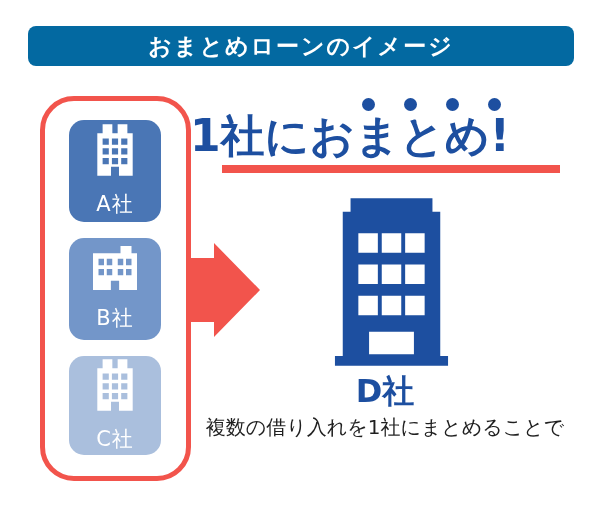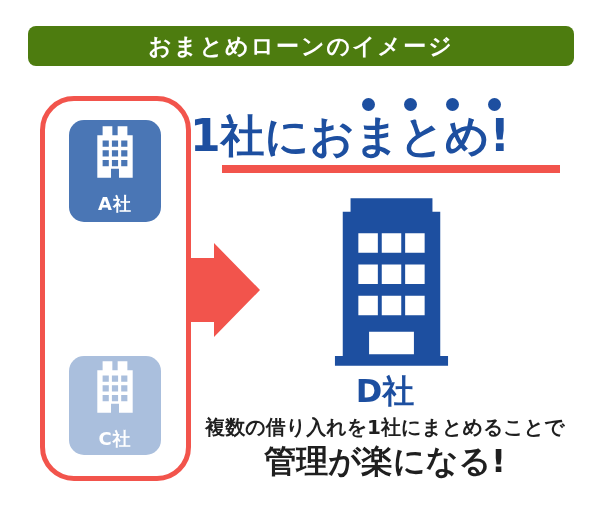--- a/index.html
+++ b/index.html
@@ -1,47 +1,47 @@
 <!DOCTYPE html>
 <html><head>
 <meta charset="utf-8">
 <style>
   html,body{margin:0;padding:0;background:#fff;}
   body{font-family:"DejaVu Sans","Liberation Sans",sans-serif;}
   .stage{position:relative;width:600px;height:510px;background:#fff;overflow:hidden;}
 
   
   .banner{position:absolute;left:28px;top:26px;width:546px;height:40px;
-    background:#4d7c0f;border-radius:8px;display:flex;align-items:center;justify-content:center;}
+    background:#0369a1;border-radius:8px;display:flex;align-items:center;justify-content:center;}
   .banner-title{color:#fff;font-size:23px;font-weight:800;letter-spacing:2px;}
 
   
   .group-box{position:absolute;left:40px;top:96px;width:151px;height:385px;
     border:5px solid #f2544c;border-radius:34px;box-sizing:border-box;background:#fff;}
   .company-card{position:absolute;left:69px;width:92px;border-radius:15px;
     display:flex;flex-direction:column;align-items:center;justify-content:center;}
   .card-a{top:120px;height:102px;}
   .card-b{top:238px;height:102px;}
   .card-c{top:356px;height:99px;}
-  .company-card .label{color:#fff;font-size:18px;font-weight:700;margin-top:10px;letter-spacing:1px;}
+  .company-card .label{color:#fff;font-size:21px;font-weight:400;margin-top:10px;letter-spacing:1px;}
 
   
   .arrow{position:absolute;left:188px;top:243px;width:72px;height:94px;z-index:3;}
 
   
   .dots{position:absolute;left:362px;top:98px;display:flex;gap:29px;}
   .dot{width:13px;height:13px;border-radius:50%;background:#1d4fa0;}
   .headline{position:absolute;left:190px;top:112px;width:390px;text-align:left;
     color:#1d4fa0;font-size:44px;font-weight:800;line-height:1.1;white-space:nowrap;}
   .underline{position:absolute;left:222px;top:165px;width:338px;height:8px;background:#f2544c;}
   .d-building{position:absolute;left:333px;top:198px;}
   .d-label{position:absolute;left:190px;top:370px;width:390px;text-align:center;
     color:#1d4fa0;font-size:32px;font-weight:800;}
   .caption1{position:absolute;left:190px;top:414px;width:390px;text-align:center;
-    color:#1f1f1f;font-size:20px;font-weight:700;white-space:nowrap;}
+    color:#1f1f1f;font-size:20px;font-weight:400;white-space:nowrap;}
   .caption2{position:absolute;left:190px;top:440px;width:390px;text-align:center;
     color:#1f1f1f;font-size:32px;font-weight:900;white-space:nowrap;}
 </style>
 </head>
 <body>
 
 <div class="stage">
 
   <div class="banner">
     <div class="banner-title">おまとめローンのイメージ</div>
@@ -55,20 +55,31 @@
         <path fill="#ffffff" fill-rule="evenodd" d="M12 0 H23 V10 H12 Z M29 0 H40 V10 H29 Z M6 10 H46 V58 H6 Z
           M12 16 h7 v7 h-7 Z M22.5 16 h7 v7 h-7 Z M33 16 h7 v7 h-7 Z
           M12 27 h7 v7 h-7 Z M22.5 27 h7 v7 h-7 Z M33 27 h7 v7 h-7 Z
           M12 38 h7 v7 h-7 Z M22.5 38 h7 v7 h-7 Z M33 38 h7 v7 h-7 Z
           M21.5 48 h9 v10 h-9 Z"></path>
       </svg>
     </span>
     <span class="label">A社</span>
   </div>
 
+  <div class="company-card card-b" style="background-color: rgb(115, 150, 201);">
+    <span>
+      <svg viewBox="0 0 56 48" width="52" height="44" aria-hidden="true">
+        <path fill="#ffffff" fill-rule="evenodd" d="M34 0 H46 V8 H34 Z M4 8 H52 V48 H4 Z
+          M10 14 h6 v7 h-6 Z M19 14 h6 v7 h-6 Z M31 14 h6 v7 h-6 Z M40 14 h6 v7 h-6 Z
+          M10 25 h6 v7 h-6 Z M19 25 h6 v7 h-6 Z M31 25 h6 v7 h-6 Z M40 25 h6 v7 h-6 Z
+          M23.5 38 h9 v10 h-9 Z"></path>
+      </svg>
+    </span>
+    <span class="label">B社</span>
+  </div>
 
   <div class="company-card card-c" style="background-color: rgb(170, 191, 221);">
     <span>
       <svg viewBox="0 0 52 58" width="46" height="52" aria-hidden="true">
         <path fill="#ffffff" fill-rule="evenodd" d="M12 0 H23 V10 H12 Z M29 0 H40 V10 H29 Z M6 10 H46 V58 H6 Z
           M12 16 h7 v7 h-7 Z M22.5 16 h7 v7 h-7 Z M33 16 h7 v7 h-7 Z
           M12 27 h7 v7 h-7 Z M22.5 27 h7 v7 h-7 Z M33 27 h7 v7 h-7 Z
           M12 38 h7 v7 h-7 Z M22.5 38 h7 v7 h-7 Z M33 38 h7 v7 h-7 Z
           M21.5 48 h9 v10 h-9 Z"></path>
       </svg>
@@ -97,15 +108,14 @@
       <path fill="#1d4fa0" fill-rule="evenodd" d="M18 0 H102 V14 H18 Z M10 14 H110 V162 H10 Z M2 162 H118 V172 H2 Z
         M26 36 h20 v20 h-20 Z M50 36 h20 v20 h-20 Z M74 36 h20 v20 h-20 Z
         M26 68 h20 v20 h-20 Z M50 68 h20 v20 h-20 Z M74 68 h20 v20 h-20 Z
         M26 100 h20 v20 h-20 Z M50 100 h20 v20 h-20 Z M74 100 h20 v20 h-20 Z
         M37 137 h46 v23 h-46 Z"></path>
     </svg>
   </div>
   <div class="d-label">D社</div>
 
   <div class="caption1">複数の借り入れを1社にまとめることで</div>
-  <div class="caption2">管理が楽になる!</div>
 
 </div>
 
 </body></html>

